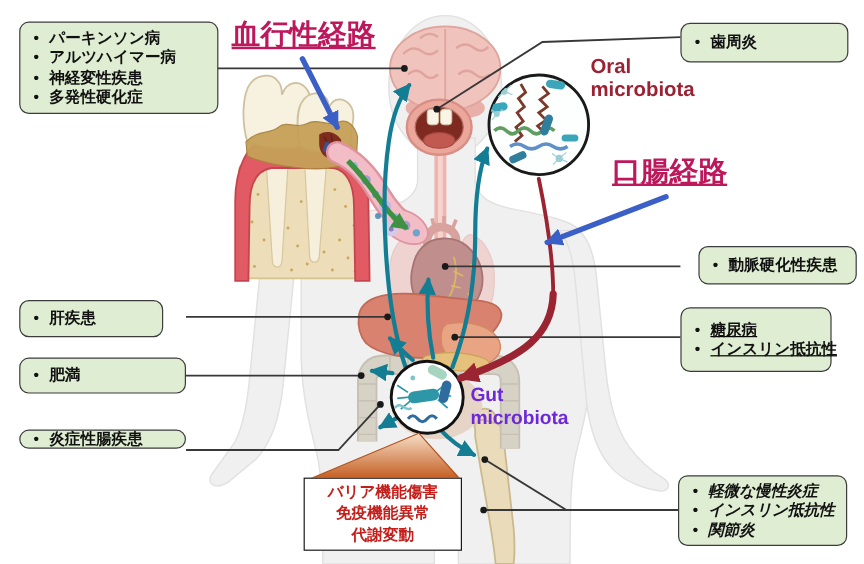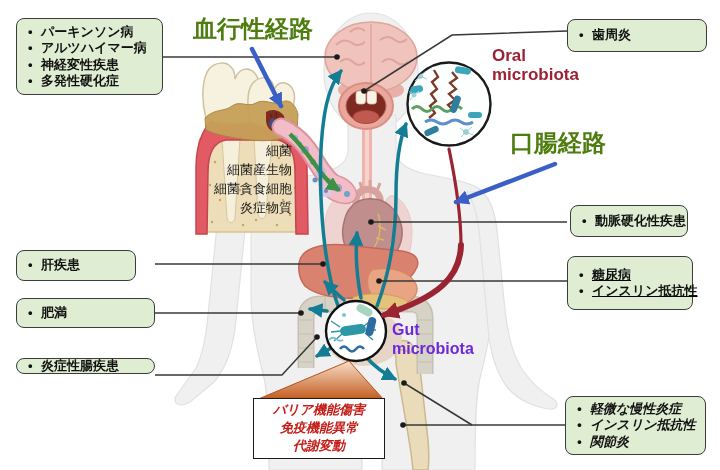--- a/index.html
+++ b/index.html
@@ -5,32 +5,32 @@
   html,body{margin:0;padding:0;background:#fff;}
   #stage{position:relative;width:720px;height:470px;background:#fff;overflow:hidden;
          font-family:"Liberation Sans",sans-serif;}
   #stage svg{position:absolute;left:0;top:0;}
   .dbox{position:absolute;background:#DFEDD3;border:1.6px solid #3C3C3C;border-radius:8px;
         box-sizing:border-box;display:flex;align-items:center;padding:3px 8px;}
   .dbox ul{margin:0;padding:0;list-style:none;}
   .dbox li{font-size:13px;font-weight:600;color:#111;line-height:16.5px;padding-left:16px;
            position:relative;white-space:nowrap;}
   .dbox li::before{content:"•";position:absolute;left:3px;}
-  .route-label{position:absolute;font-weight:700;color:#4d7c0f;white-space:nowrap;}
+  .route-label{position:absolute;font-weight:700;color:#be185d;white-space:nowrap;text-decoration:underline;}
   .micro-label{position:absolute;font-weight:700;line-height:19px;white-space:nowrap;}
   .micro-label span{display:block;}
   #oral-label{color:#9B2133;}
   #gut-label{color:#6d28d9;}
   #vessel-list{position:absolute;left:198px;top:141px;width:94px;text-align:right;}
   #vessel-list ul{margin:0;padding:0;list-style:none;}
   #vessel-list li{font-size:13px;font-weight:500;color:#1A1A1A;line-height:19px;white-space:nowrap;}
   #effects-box{position:absolute;left:253px;top:398px;width:132px;height:61px;background:#fff;
         border:1.8px solid #1A1A1A;box-sizing:border-box;text-align:center;padding-top:2px;}
   #effects-box ul{margin:0;padding:0;list-style:none;}
-  #effects-box li{font-size:13px;font-weight:700;color:#C41F1A;line-height:18px;white-space:nowrap;font-style:italic;}
+  #effects-box li{font-size:13px;font-weight:700;color:#C41F1A;line-height:18px;white-space:nowrap;}
 </style>
 </head>
 <body>
 
 <div id="stage">
 
 <svg width="720" height="470" viewBox="0 0 720 470">
   <defs>
     <marker id="ah-teal" viewBox="0 0 10 10" refX="8.5" refY="5" markerWidth="4.2" markerHeight="4.2" orient="auto">
           <path d="M0,0 L10,5 L0,10 Z" fill="#137E93"></path>
@@ -264,43 +264,35 @@
 
 <div class="micro-label" id="oral-label" style="left:492px;top:46px;font-size:17px;">
   <span>Oral</span>
   <span>microbiota</span>
 </div>
 <div class="micro-label" id="gut-label" style="left:392px;top:320px;font-size:16px;">
   <span>Gut</span>
   <span>microbiota</span>
 </div>
 
-<div id="vessel-list">
-  <ul>
-        <li>細菌</li>
-        <li>細菌産生物</li>
-        <li>細菌貪食細胞</li>
-        <li>炎症物質</li>
-      </ul>
-</div>
-
-<div class="dbox" style="left:16px;top:18px;width:147px;height:77px;">
+
+<div class="dbox" style="left:16px;top:18px;width:166px;height:77px;">
   <ul>
         <li>パーキンソン病</li>
         <li>アルツハイマー病</li>
         <li>神経変性疾患</li>
         <li>多発性硬化症</li>
       </ul>
 </div>
 <div class="dbox" style="left:567px;top:19px;width:140px;height:33px;">
   <ul>
         <li>歯周炎</li>
       </ul>
 </div>
-<div class="dbox" style="left:570px;top:205px;width:118px;height:32px;">
+<div class="dbox" style="left:582px;top:205px;width:132px;height:32px;">
   <ul>
         <li>動脈硬化性疾患</li>
       </ul>
 </div>
 <div class="dbox" style="left:567px;top:256px;width:126px;height:54px;text-decoration:underline;">
   <ul>
         <li>糖尿病</li>
         <li>インスリン抵抗性</li>
       </ul>
 </div>

